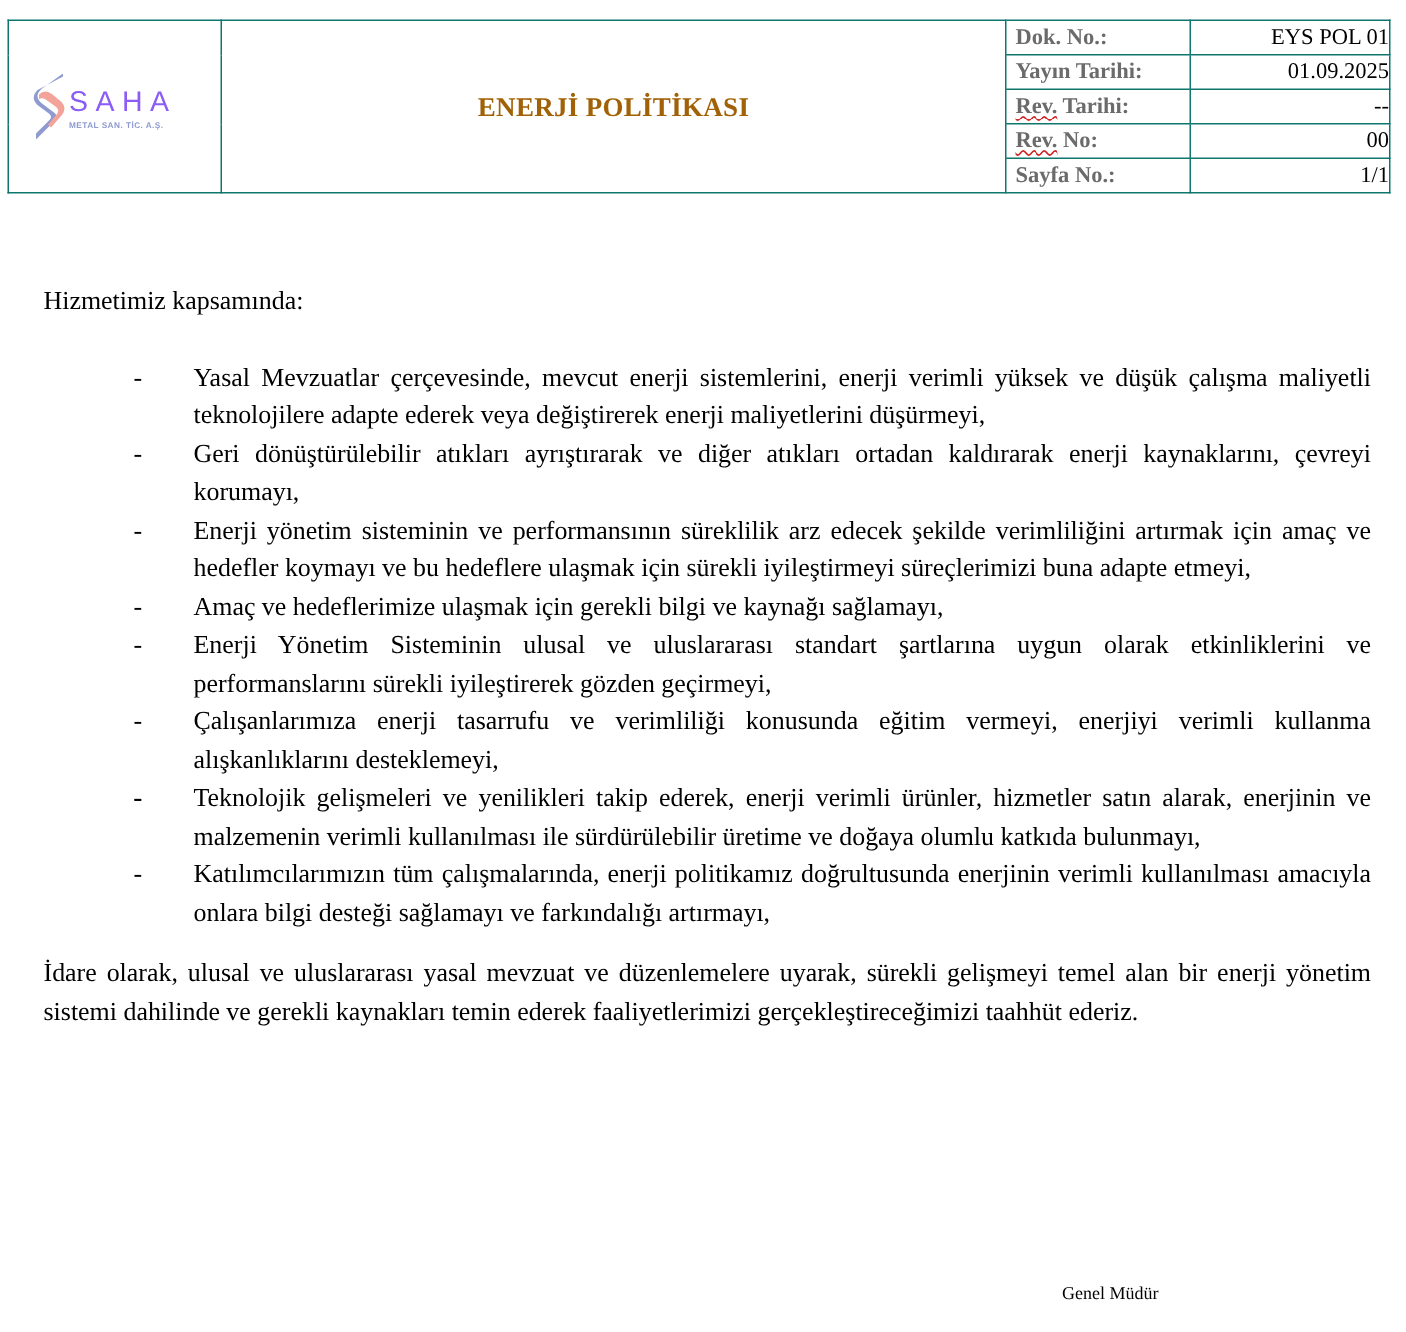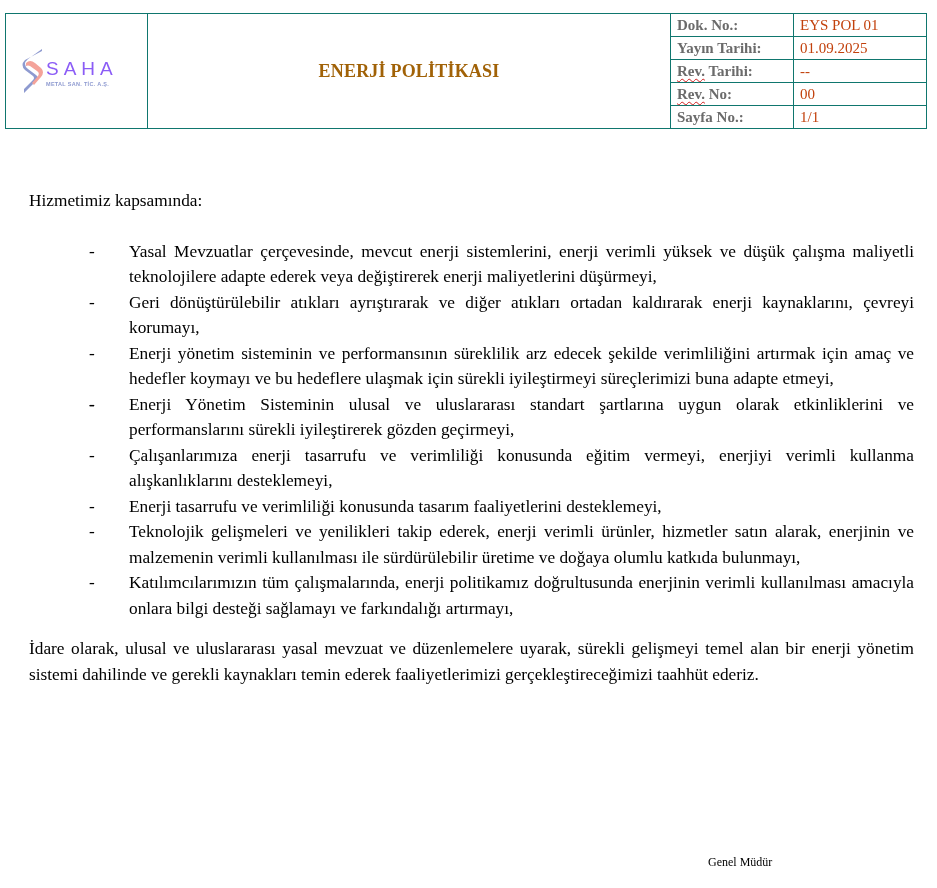--- a/index.html
+++ b/index.html
@@ -31,22 +31,23 @@
     width: 116px;
     font-weight: bold;
     font-size: 15px;
     color: #6b6b6b;
     padding-left: 6px !important;
     height: 22px;
   }
   .meta-value {
     width: 126px;
     font-size: 15px;
-    color: #c2410c;
+    color: #000000;
     padding-left: 6px !important;
+    text-align: right;
   }
   .squiggle {
     text-decoration: underline wavy #d02020;
     text-decoration-thickness: 1px;
     text-underline-offset: 2px;
     text-align: right;
   }
   
   .logo { position: absolute; left: 16px; top: 33px; width: 120px; height: 50px; }
   .logo-text {
@@ -123,23 +124,23 @@
   </tr>
 </tbody>
   </table>
 
 <div class="content">
   <p class="intro">Hizmetimiz kapsamında:</p>
   <ul class="bullets">
     <li><span class="dash">-</span><span>Yasal Mevzuatlar çerçevesinde, mevcut enerji sistemlerini, enerji verimli yüksek ve düşük çalışma maliyetli teknolojilere adapte ederek veya değiştirerek enerji maliyetlerini düşürmeyi,</span></li>
     <li><span class="dash">-</span><span>Geri dönüştürülebilir atıkları ayrıştırarak ve diğer atıkları ortadan kaldırarak enerji kaynaklarını, çevreyi korumayı,</span></li>
     <li><span class="dash">-</span><span>Enerji yönetim sisteminin ve performansının süreklilik arz edecek şekilde verimliliğini artırmak için amaç ve hedefler koymayı ve bu hedeflere ulaşmak için sürekli iyileştirmeyi süreçlerimizi buna adapte etmeyi,</span></li>
-    <li><span class="dash">-</span></li>
+    <li><span class="dash">-</span><span>Amaç ve hedeflerimize ulaşmak için gerekli bilgi ve kaynağı sağlamayı,</span></li>
     <li><span class="dash">-</span><span>Enerji Yönetim Sisteminin ulusal ve uluslararası standart şartlarına uygun olarak etkinliklerini ve performanslarını sürekli iyileştirerek gözden geçirmeyi,</span></li>
     <li><span class="dash">-</span><span>Çalışanlarımıza enerji tasarrufu ve verimliliği konusunda eğitim vermeyi, enerjiyi verimli kullanma alışkanlıklarını desteklemeyi,</span></li>
-    <li><span class="dash">-</span><span>Enerji tasarrufu ve verimliliği konusunda tasarım faaliyetlerini desteklemeyi,</span></li>
+    <li><span class="dash">-</span></li>
     <li><span class="dash">-</span><span>Teknolojik gelişmeleri ve yenilikleri takip ederek, enerji verimli ürünler, hizmetler satın alarak, enerjinin ve malzemenin verimli kullanılması ile sürdürülebilir üretime ve doğaya olumlu katkıda bulunmayı,</span></li>
     <li><span class="dash">-</span><span>Katılımcılarımızın tüm çalışmalarında, enerji politikamız doğrultusunda enerjinin verimli kullanılması amacıyla onlara bilgi desteği sağlamayı ve farkındalığı artırmayı,</span></li>
   </ul>
   <p class="closing">İdare olarak, ulusal ve uluslararası yasal mevzuat ve düzenlemelere uyarak, sürekli gelişmeyi temel alan bir enerji yönetim sistemi dahilinde ve gerekli kaynakları temin ederek faaliyetlerimizi gerçekleştireceğimizi taahhüt ederiz.</p>
 </div>
 
 <div class="signature">Genel Müdür</div>
 
 </body></html>

